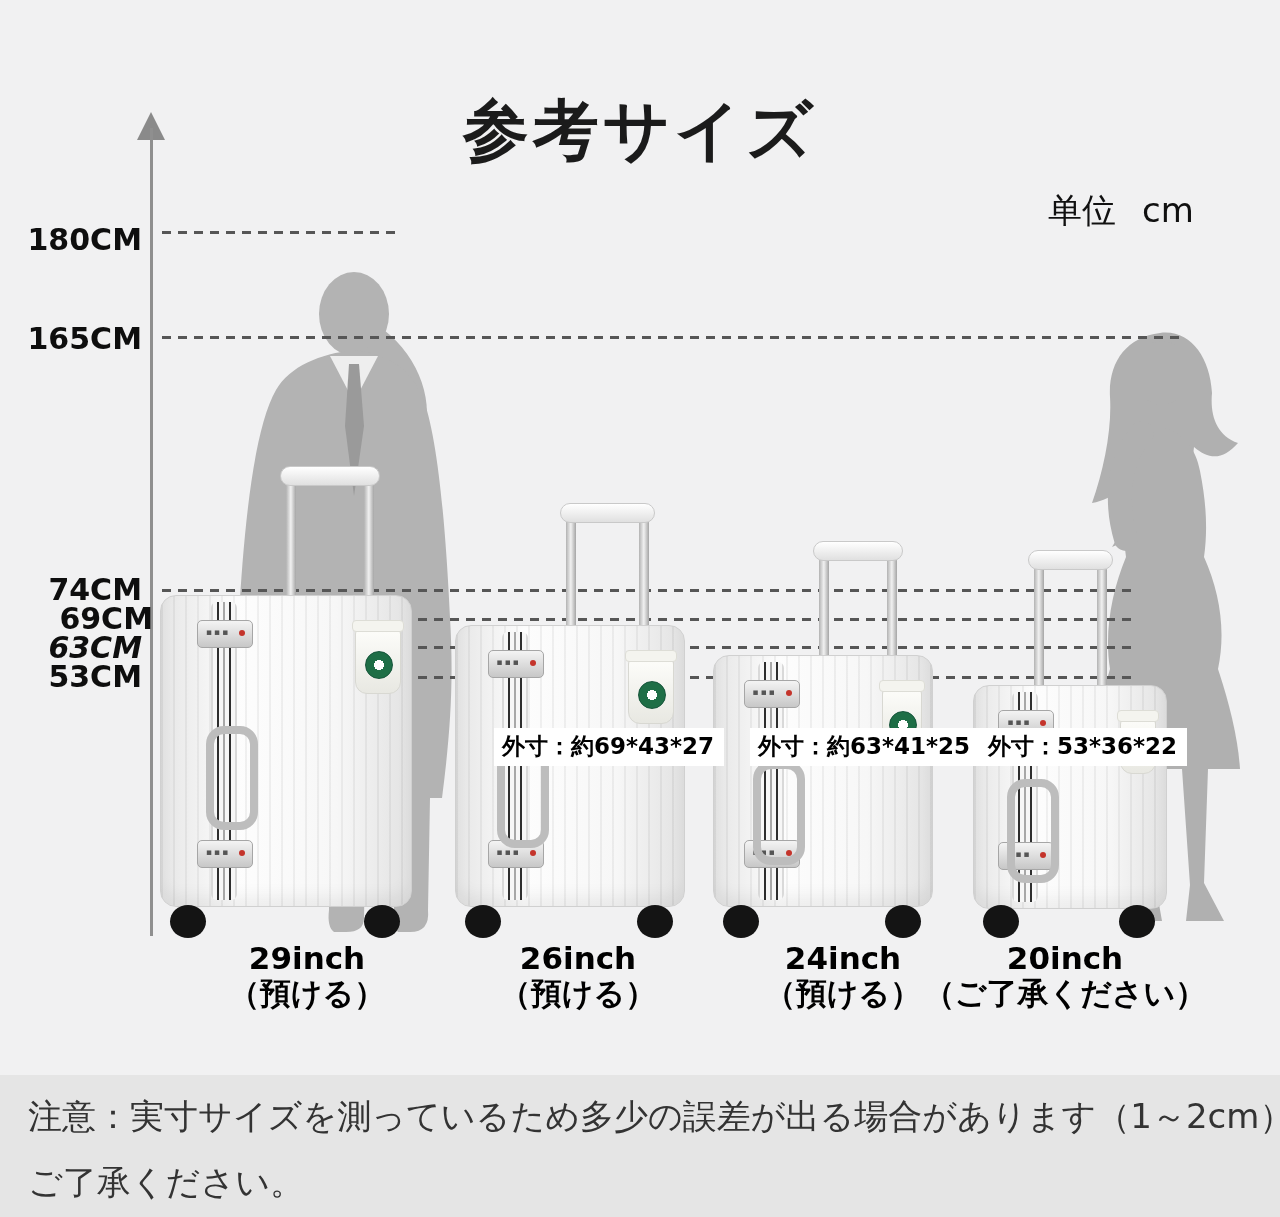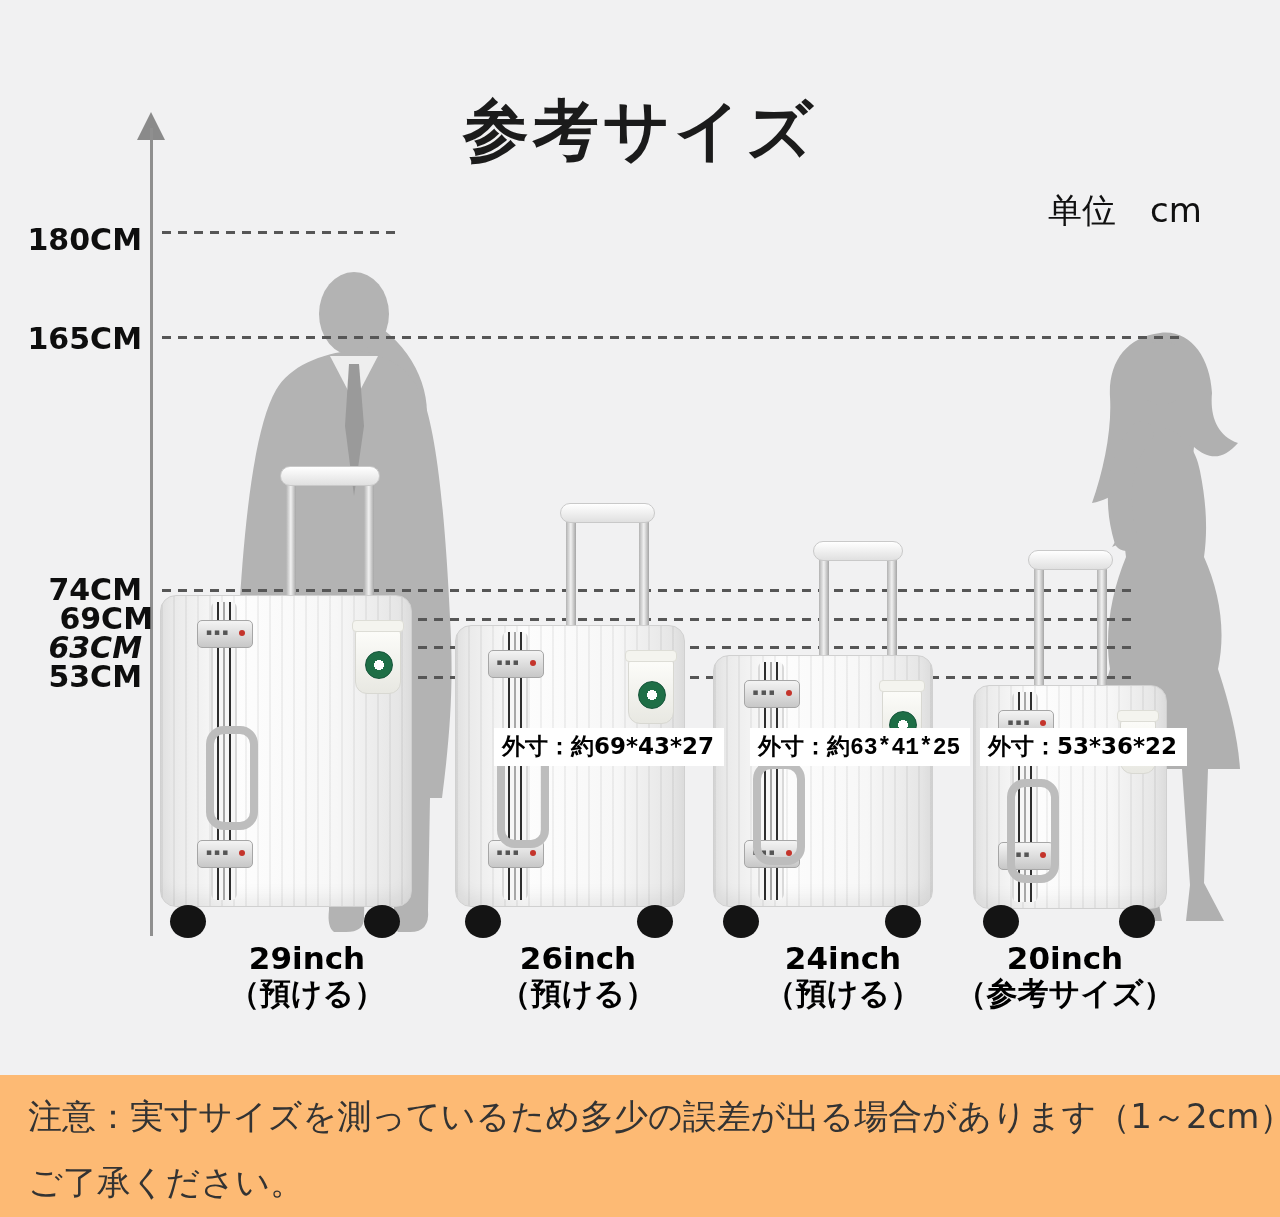--- a/index.html
+++ b/index.html
@@ -1,24 +1,24 @@
 <!DOCTYPE html>
 <html><head>
 <meta charset="utf-8">
 <style>
   html,body{margin:0;padding:0;background:#fff;}
-  .stage{position:relative;width:1280px;height:1217px;background:#fdba74;overflow:hidden;
+  .stage{position:relative;width:1280px;height:1217px;background:#e5e5e5;overflow:hidden;
          font-family:"DejaVu Sans","Liberation Sans",sans-serif;color:#1a1a1a;}
   .gray-bg{position:absolute;left:0;top:0;width:1280px;height:1075px;background:#f1f1f2;z-index:0;}
 
   
   .title{position:absolute;left:0;top:86px;width:100%;margin:0;text-align:center;
          font-size:66px;font-weight:600;letter-spacing:4px;color:#1b1b1b;z-index:5;}
   .unit{position:absolute;left:1048px;top:188px;font-size:34px;color:#111;z-index:5;white-space:nowrap;}
-  .unit .unit-val{margin-left:34px;}
+  .unit .unit-val{margin-left:26px;}
 
   
   .axis-line{position:absolute;left:150px;top:128px;width:3px;height:808px;background:#8f8f8f;z-index:1;}
   .axis-arrow{position:absolute;left:137px;top:112px;width:0;height:0;
               border-left:14px solid transparent;border-right:14px solid transparent;
               border-bottom:28px solid #8a8a8a;z-index:1;}
   .mark-label{position:absolute;left:0;width:142px;text-align:right;font-size:30px;line-height:36px;
               font-weight:bold;color:#0e0e0e;z-index:5;}
   .ml-180{top:222px;} .ml-165{top:321px;} .ml-74{top:572px;} .ml-69{top:601px;padding-left:11px;} .ml-63{top:630px;font-style:italic;} .ml-53{top:659px;}
 
@@ -82,21 +82,21 @@
              background:radial-gradient(circle,#ffffff 0 5px,#1e6e46 5px);border:1px solid #15543a;}
   .case3 .cup{width:38px;height:58px;} .case4 .cup{width:34px;height:54px;}
   .case4 .cup .logo{top:18px;}
 
   .wheel{position:absolute;bottom:0;width:36px;height:33px;background:#141414;border-radius:50%;}
   .wheel-l{left:10px;} .wheel-r{right:10px;}
 
   
   .dim{position:absolute;z-index:6;background:#ffffff;padding:3px 10px 4px 8px;white-space:nowrap;
        font-size:23px;font-weight:bold;color:#000;}
-  .dim1{left:198px;top:726px;} .dim2{left:494px;top:728px;} .dim3{left:750px;top:728px;font-family:Liberation Mono, monospace;} .dim4{left:980px;top:728px;}
+  .dim1{left:198px;top:726px;} .dim2{left:494px;top:728px;} .dim3{left:750px;top:728px;} .dim4{left:980px;top:728px;}
 
   
   .size-label{position:absolute;top:941px;z-index:6;text-align:center;font-weight:bold;
               font-size:31px;line-height:35px;color:#000;}
   .s1{left:157px;width:300px;} .s2{left:428px;width:300px;} .s3{left:693px;width:300px;} .s4{left:895px;width:340px;}
 
   
   .note{position:absolute;left:28px;z-index:6;font-size:34px;color:#333;white-space:nowrap;font-weight:normal;}
   .note1{top:1094px;} .note2{top:1160px;}
 </style>
@@ -240,18 +240,18 @@
   <div class="size-label s2">
     <div>26inch</div>
     <div>（預ける）</div>
   </div>
   <div class="size-label s3">
     <div>24inch</div>
     <div>（預ける）</div>
   </div>
   <div class="size-label s4">
     <div>20inch</div>
-    <div>（参考サイズ）</div>
+    <div>（ご了承ください）</div>
   </div>
 
   <div class="note note1">注意：実寸サイズを測っているため多少の誤差が出る場合があります（1～2cm）。</div>
   <div class="note note2">ご了承ください。</div>
 </div>
 
 </body></html>

